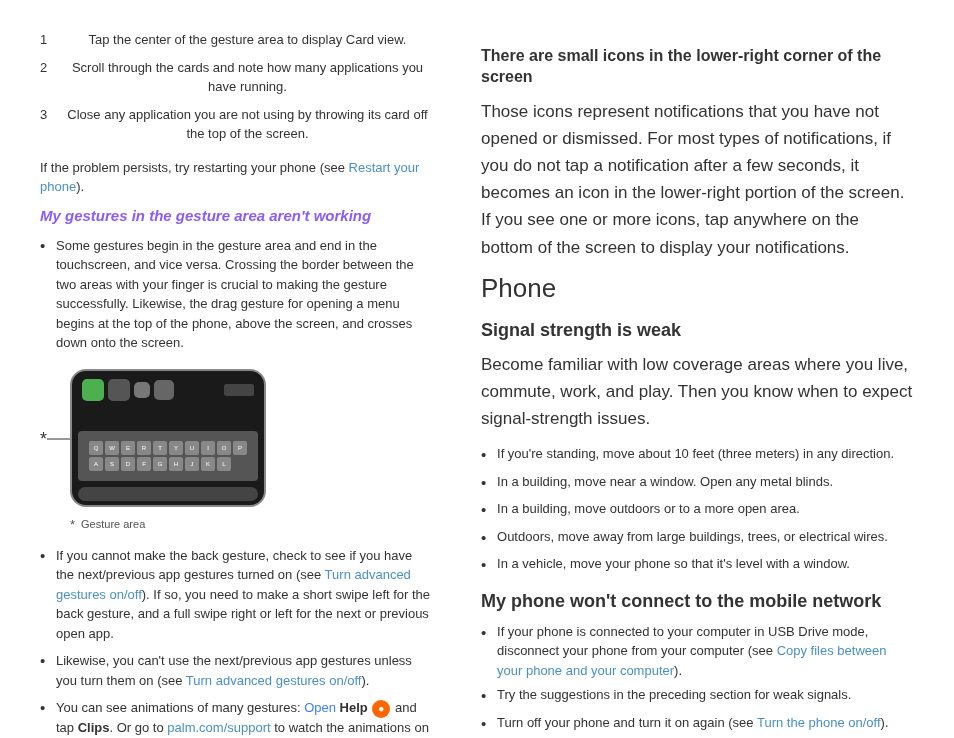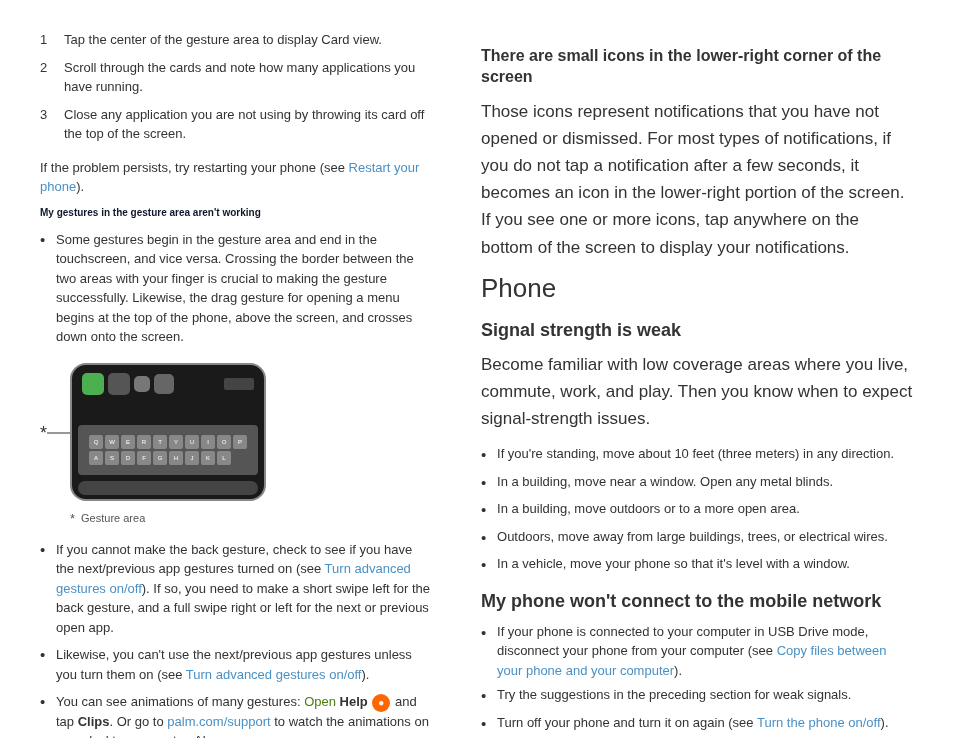--- a/index.html
+++ b/index.html
@@ -36,33 +36,35 @@
       margin-bottom: 8px;
       line-height: 1.5;
     }
     .numbered-list li .num {
       min-width: 24px;
       font-weight: normal;
       color: #333;
     }
     .numbered-list li .text {
       flex: 1;
+      text-align: center;
     }
     .restart-line {
       font-size: 13px;
       line-height: 1.5;
     }
     a {
       color: #4a90c4;
       text-decoration: none;
     }
     .section-heading {
-      font-size: 10px;
+      font-size: 15px;
       font-weight: bold;
-      color: #0f172a;
+      font-style: italic;
+      color: #8b5cf6;
       margin-bottom: 12px;
       margin-top: 10px;
     }
     .bullet-list {
       list-style: none;
       margin-bottom: 14px;
     }
     .bullet-list li {
       display: flex;
       align-items: flex-start;
@@ -230,21 +232,21 @@
       font-size: 10px;
       color: white;
       font-weight: bold;
       vertical-align: middle;
       margin: 0 1px;
     }
     .clips-bold {
       font-weight: bold;
     }
     .open-text {
-      color: #4d7c0f;
+      color: #3b82f6;
     }
   </style>
 </head>
 <body>
 
 <div class="page-container">
 
   <div class="left-column">
     <ol class="numbered-list">
       <li>

